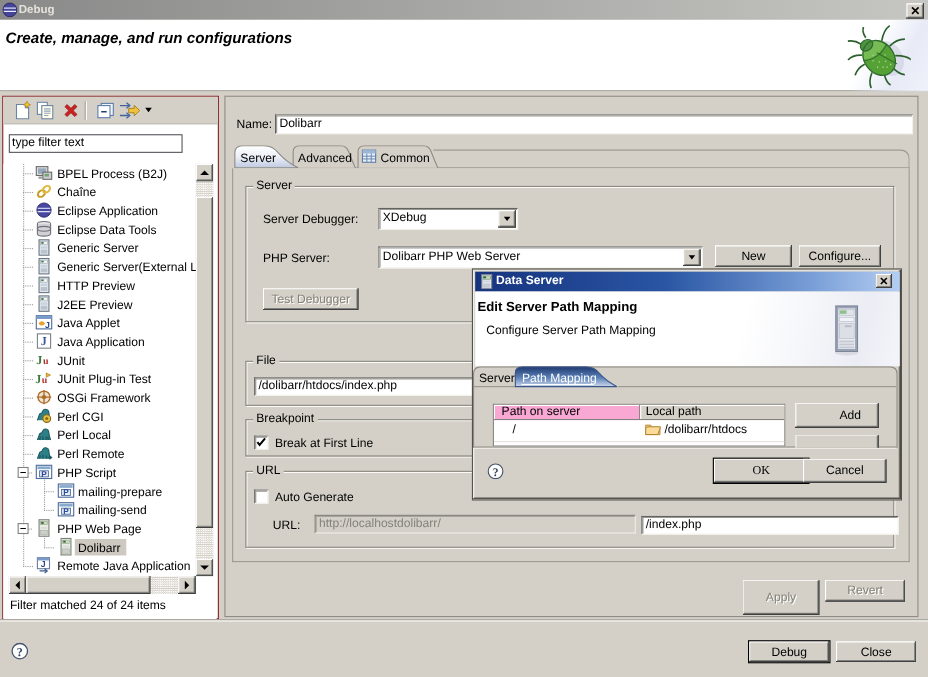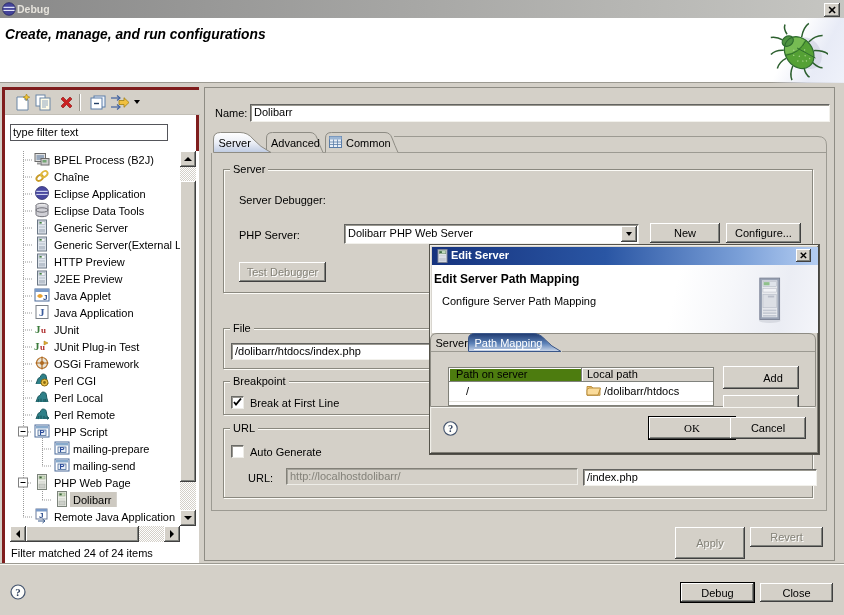--- a/index.html
+++ b/index.html
@@ -116,21 +116,21 @@
           <circle cx="31" cy="38" r="0.7"></circle>
           <circle cx="29" cy="43" r="0.7"></circle>
         <circle cx="34" cy="33" r="0.7"></circle>
           <circle cx="25" cy="27" r="0.7"></circle>
           <circle cx="33" cy="43" r="0.7"></circle>
       </g>
     </g>
   </svg>
 </div>
 
-<div class="abs" id="leftpanel" style="left:2px;top:87px;width:197px;height:476px;background:#fff;border:3px solid #7f1d1d;">
+<div class="abs" id="leftpanel" style="left:2px;top:87px;width:197px;height:476px;background:#fff;border:1px solid #7f1d1d;">
 
   <div class="abs" style="left:0;top:0;width:195px;height:25px;background:#d4d0c8;border-bottom:1px solid #c1beb6;"></div>
   <div class="abs" style="left:74px;top:4px;width:1px;height:17px;background:#9a988f;"></div>
   <div class="abs" style="left:75px;top:4px;width:1px;height:17px;background:#fff;"></div>
 
   <svg class="abs" style="left:9px;top:3px" width="18" height="19" viewBox="0 0 18 19">
     <path d="M3 4 h8 l3 3 v10 h-11 z" fill="#fffffe" stroke="#6b86a5"></path>
     <path d="M11 4 l3 3 h-3 z" fill="#dce6f2" stroke="#6b86a5"></path>
     <path d="M12.5 1 l1 2.2 2.3 1 -2.3 1 -1 2.2 -1-2.2 -2.3-1 2.3-1 z" fill="#f4c430" stroke="#a07d10" stroke-width="0.6"></path>
   </svg>
@@ -739,20 +739,26 @@
           <rect x="0.5" y="0.5" width="12" height="3" fill="#9cb6d4"></rect>
           <path d="M0.5 6 h12 M0.5 8.5 h12 M4.5 3.5 v8 M8.5 3.5 v8" stroke="#5a7da8" stroke-width="0.8"></path>
         </g>
       </svg></div>
 
   <div class="abs" style="left:6px;top:65px;width:616px;height:358px;border:1px solid #9c9a92;border-top:none;"></div>
 
   <div class="abs group" style="left:18px;top:81px;width:590px;height:124px;">
     <div class="glabel">Server</div>
     <div class="abs" style="left:15px;top:24px;">Server Debugger:</div>
+    <div class="abs combo" style="left:120px;top:19px;width:127px;height:20px;">
+      <div class="cfield">XDebug</div>
+      <div class="cbtn">
+          <div class="tri-down" style="border-left-width:3.5px;border-right-width:3.5px;"></div>
+        </div>
+    </div>
     <div class="abs" style="left:15px;top:59px;">PHP Server:</div>
     <div class="abs combo" style="left:120px;top:54px;width:295px;height:20px;">
       <div class="cfield">Dolibarr PHP Web Server</div>
       <div class="cbtn">
           <div class="tri-down" style="border-left-width:3.5px;border-right-width:3.5px;"></div>
         </div>
     </div>
     <div class="btn abs" style="left:426px;top:53px;width:70px;height:20px;">New</div>
     <div class="btn abs" style="left:502px;top:53px;width:75px;height:20px;">Configure...</div>
     <div class="btn abs disabled" style="left:15px;top:92px;width:87px;height:20px;">Test Debugger</div>
@@ -805,21 +811,21 @@
   box-shadow: inset -1px -1px 0 #45443f, inset 1px 1px 0 #f0eee8, inset -2px -2px 0 #807e75, inset 2px 2px 0 #d8d5ce;">
 
   <div class="abs" style="left:2px;top:2px;width:386px;height:18px;background:linear-gradient(to right,#16337e,#2a56a4 45%,#7ba0d8 80%,#b4cdf2);">
     <svg class="abs" style="left:4px;top:2px" width="13" height="14" viewBox="0 0 13 14">
       <rect x="2" y="0.5" width="9" height="13" fill="#e8eaf0" stroke="#7a8294"></rect>
       <rect x="3.2" y="1.8" width="6.6" height="3" fill="#bfd8bb" stroke="#5d7d61" stroke-width="0.5"></rect>
       <rect x="3.5" y="2.3" width="2.4" height="1.6" fill="#2c5c34"></rect>
       <rect x="3.2" y="6" width="6.6" height="1.6" fill="#cfd3dc"></rect>
       <rect x="3.2" y="8.6" width="6.6" height="4" fill="#c6cad4"></rect>
     </svg>
-    <div class="abs" style="left:19px;top:2px;font-weight:bold;color:#fff;">Edit Server</div>
+    <div class="abs" style="left:19px;top:2px;font-weight:bold;color:#fff;">Data Server</div>
     <div class="xbtn abs" style="left:364px;top:2px;width:15px;height:13px;font-size:10px;">✕</div>
   </div>
 
   <div class="abs" style="left:2px;top:20px;width:386px;height:68px;background:linear-gradient(102deg,#ffffff 0 62%,#f6f7fa 76%,#ebedf4 90%,#f4f5fa 100%);">
     <div class="abs" style="left:2px;top:7px;font-weight:bold;font-size:12px;">Edit Server Path Mapping</div>
     <div class="abs" style="left:10px;top:30px;">Configure Server Path Mapping</div>
 
     <svg class="abs" style="left:326px;top:12px" width="27" height="49" viewBox="0 0 30 54">
       <ellipse cx="13" cy="48" rx="12" ry="3" fill="#cfd2da" opacity="0.7"></ellipse>
       <rect x="2" y="1" width="22" height="46" fill="#99a2b4" stroke="#7a8294"></rect>
@@ -848,21 +854,21 @@
         <path d="M0.5 73.5 L0.5 7 Q0.5 0.5 7 0.5 L379 0.5 Q385.5 0.5 385.5 7 L385.5 73.5 Z" fill="#d4d0c8" stroke="#8e8c84"></path>
         <path d="M1 74.5 L385 74.5" stroke="#f6f5f1" stroke-width="1"></path>
         <path d="M1 18.5 L38 18.5 M132 18.5 L385 18.5" fill="none" stroke="#9c9a92"></path>
         <path d="M38.5 18.5 L38.5 6 Q38.5 0.5 45 0.5 L103 0.5 Q110 0.5 114.5 6 Q121 13.5 131 18.5 Z" fill="url(#sel)" stroke="#3a5688"></path>
         <text x="5.5" y="14" font-size="11" font-family="Liberation Sans">Server</text>
         <text x="44.5" y="14" font-size="11" fill="#fff" font-family="Liberation Sans">Path Mapping</text>
         <path d="M44 16.5 H110" stroke="#fff" stroke-width="1"></path>
       </svg></div>
 
   <div class="abs" style="left:18px;top:122px;width:266px;height:39px;border:1px solid #808078;background:#fff;overflow:hidden;">
-    <div class="abs" style="left:0;top:0;width:133px;height:14px;background:#4d7c0f;box-shadow:inset -1px -1px 0 #80827d, inset 1px 1px 0 #fff;">
+    <div class="abs" style="left:0;top:0;width:133px;height:14px;background:#f9a8d4;box-shadow:inset -1px -1px 0 #80827d, inset 1px 1px 0 #fff;">
       <div class="abs" style="left:7px;top:0px;">Path on server</div>
     </div>
     <div class="abs" style="left:133px;top:0;width:133px;height:14px;background:#d4d0c8;box-shadow:inset -1px -1px 0 #80827d, inset 1px 1px 0 #fff;">
       <div class="abs" style="left:5px;top:0px;">Local path</div>
     </div>
     <div class="abs" style="left:17px;top:17px;">/</div>
     <svg class="abs" style="left:137px;top:16px" width="15" height="12" viewBox="0 0 15 12">
       <path d="M1 2.5 h4.5 l1.5 1.8 h7 v7 h-13 z" fill="#f5c878" stroke="#ad7f26" stroke-width="0.8"></path>
       <path d="M1 5.5 l2-1.5 h11.5 l-2.5 7 h-11 z" fill="#fadb9a" stroke="#ad7f26" stroke-width="0.8"></path>
     </svg>

